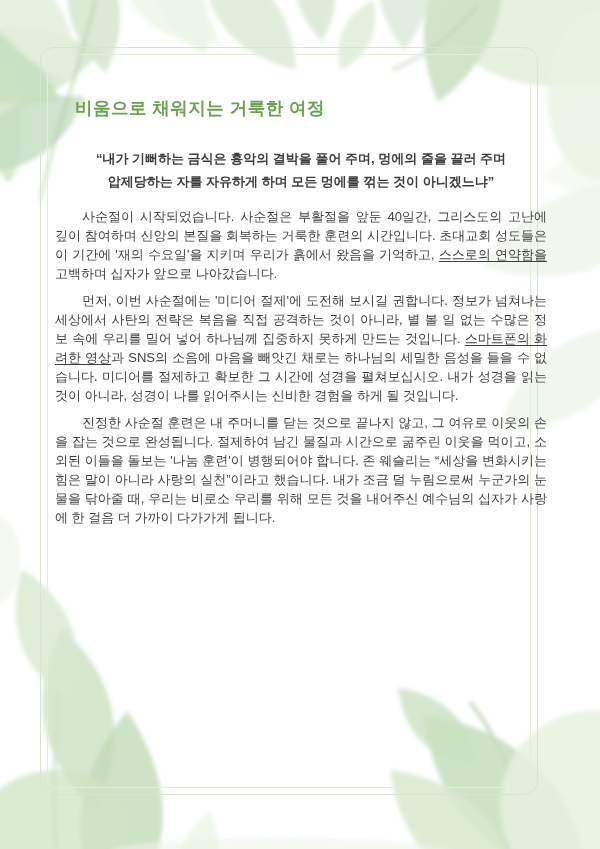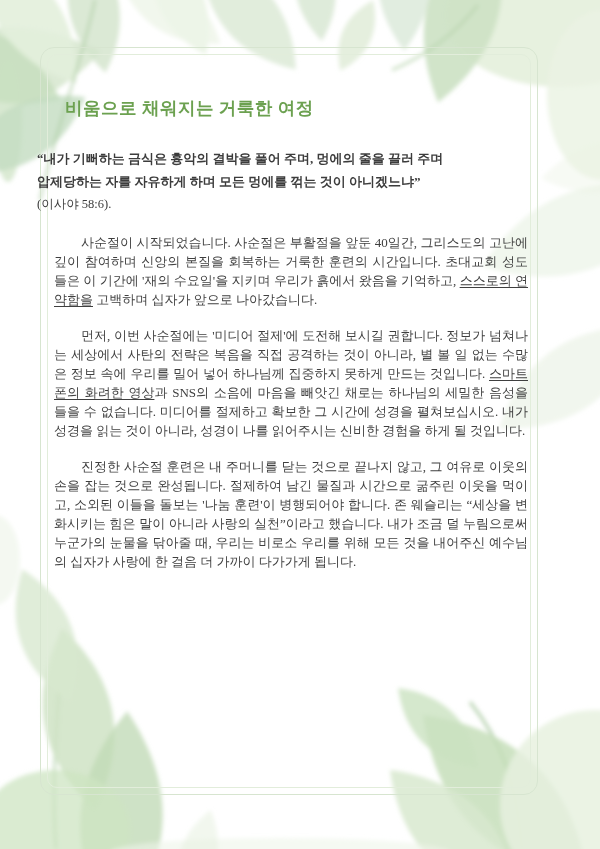--- a/index.html
+++ b/index.html
@@ -10,31 +10,31 @@
   }
   .deco { position:absolute; left:0; top:0; pointer-events:none; }
   .frame-outer {
     position:absolute; left:40px; top:47px; width:496px; height:746px;
     border:1.5px solid #d7e5d0; border-radius:14px;
   }
   .frame-inner {
     position:absolute; left:47px; top:54px; width:482px; height:732px;
     border:1px solid #e2eddb; border-radius:10px;
   }
-  .content { position:absolute; left:37px; top:96px; width:508px;font-family:Liberation Serif, serif; }
+  .content { position:absolute; left:47px; top:96px; width:508px; }
   .title {
     margin:0 0 0 28px; color:#6ca150; font-size:17.5px; font-weight:bold;
     letter-spacing:0.5px;
   }
-  .quote { margin-top:27px; color:#3c3c3c; }
+  .quote { margin-top:27px; text-align:center; color:#3c3c3c; }
   .quote p { margin:0; font-size:13px; line-height:23px; font-weight:bold; }
   .quote p.ref { font-weight:normal; font-size:12.5px; }
   .bodytext { margin-top:14px; }
   .para {
-    margin:17px; color:#3f3f3f; font-size:13px; line-height:19px;
+    margin:8px; color:#3f3f3f; font-size:13px; line-height:19px;
     text-align:justify; word-break:break-all; text-indent:27px;
   }
   .para span.u { text-decoration:underline; text-underline-offset:2px; }
 </style>
 </head>
 <body>
 
 <div class="page">
 
   <svg class="deco" width="600" height="849" viewBox="0 0 600 849" aria-hidden="true">
@@ -105,21 +105,20 @@
 
   <div class="frame-outer"></div>
   <div class="frame-inner"></div>
 
   <div class="content">
     <h1 class="title">비움으로 채워지는 거룩한 여정</h1>
 
     <div class="quote">
       <p>“내가 기뻐하는 금식은 흉악의 결박을 풀어 주며, 멍에의 줄을 끌러 주며</p>
       <p>압제당하는 자를 자유하게 하며 모든 멍에를 꺾는 것이 아니겠느냐”</p>
-      <p class="ref">(이사야 58:6).</p>
     </div>
 
     <div class="bodytext">
         <p class="para"><span>사순절이 시작되었습니다. 사순절은 부활절을 앞둔 40일간, 그리스도의 고난에 깊이 참여하며 신앙의 본질을 회복하는 거룩한 훈련의 시간입니다. 초대교회 성도들은 이 기간에 '재의 수요일'을 지키며 우리가 흙에서 왔음을 기억하고, </span><span class="u">스스로의 연약함을</span><span> 고백하며 십자가 앞으로 나아갔습니다.</span></p>
         <p class="para"><span>먼저, 이번 사순절에는 '미디어 절제'에 도전해 보시길 권합니다. 정보가 넘쳐나는 세상에서 사탄의 전략은 복음을 직접 공격하는 것이 아니라, 별 볼 일 없는 수많은 정보 속에 우리를 밀어 넣어 하나님께 집중하지 못하게 만드는 것입니다. </span><span class="u">스마트폰의 화려한 영상</span><span>과 SNS의 소음에 마음을 빼앗긴 채로는 하나님의 세밀한 음성을 들을 수 없습니다. 미디어를 절제하고 확보한 그 시간에 성경을 펼쳐보십시오. 내가 성경을 읽는 것이 아니라, 성경이 나를 읽어주시는 신비한 경험을 하게 될 것입니다.</span></p>
         <p class="para"><span>진정한 사순절 훈련은 내 주머니를 닫는 것으로 끝나지 않고, 그 여유로 이웃의 손을 잡는 것으로 완성됩니다. 절제하여 남긴 물질과 시간으로 굶주린 이웃을 먹이고, 소외된 이들을 돌보는 '나눔 훈련'이 병행되어야 합니다. 존 웨슬리는 “세상을 변화시키는 힘은 말이 아니라 사랑의 실천”이라고 했습니다. 내가 조금 덜 누림으로써 누군가의 눈물을 닦아줄 때, 우리는 비로소 우리를 위해 모든 것을 내어주신 예수님의 십자가 사랑에 한 걸음 더 가까이 다가가게 됩니다.</span></p>
       </div>
   </div>
 </div>
 

